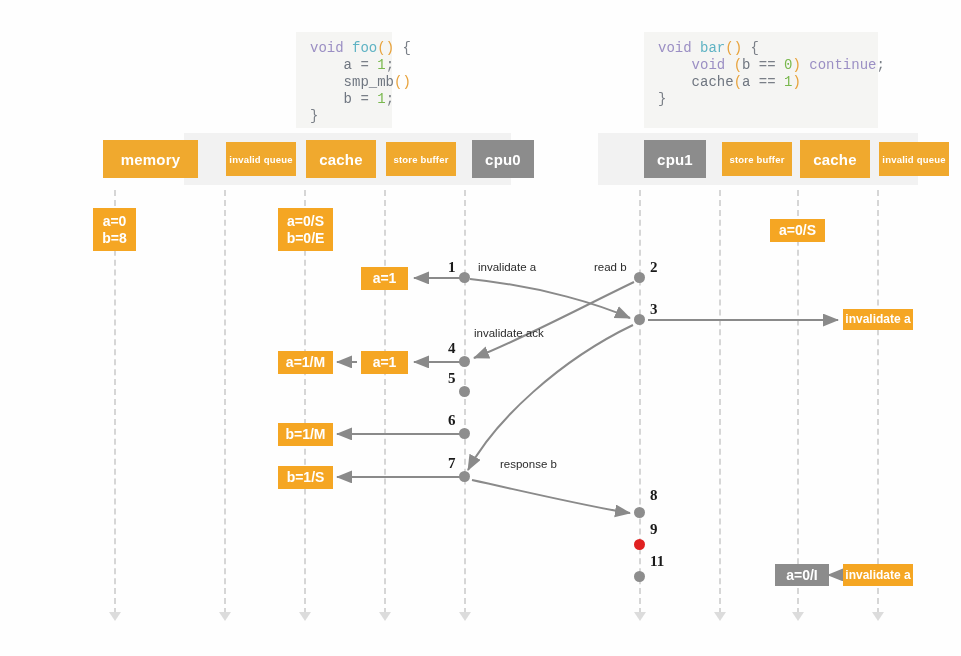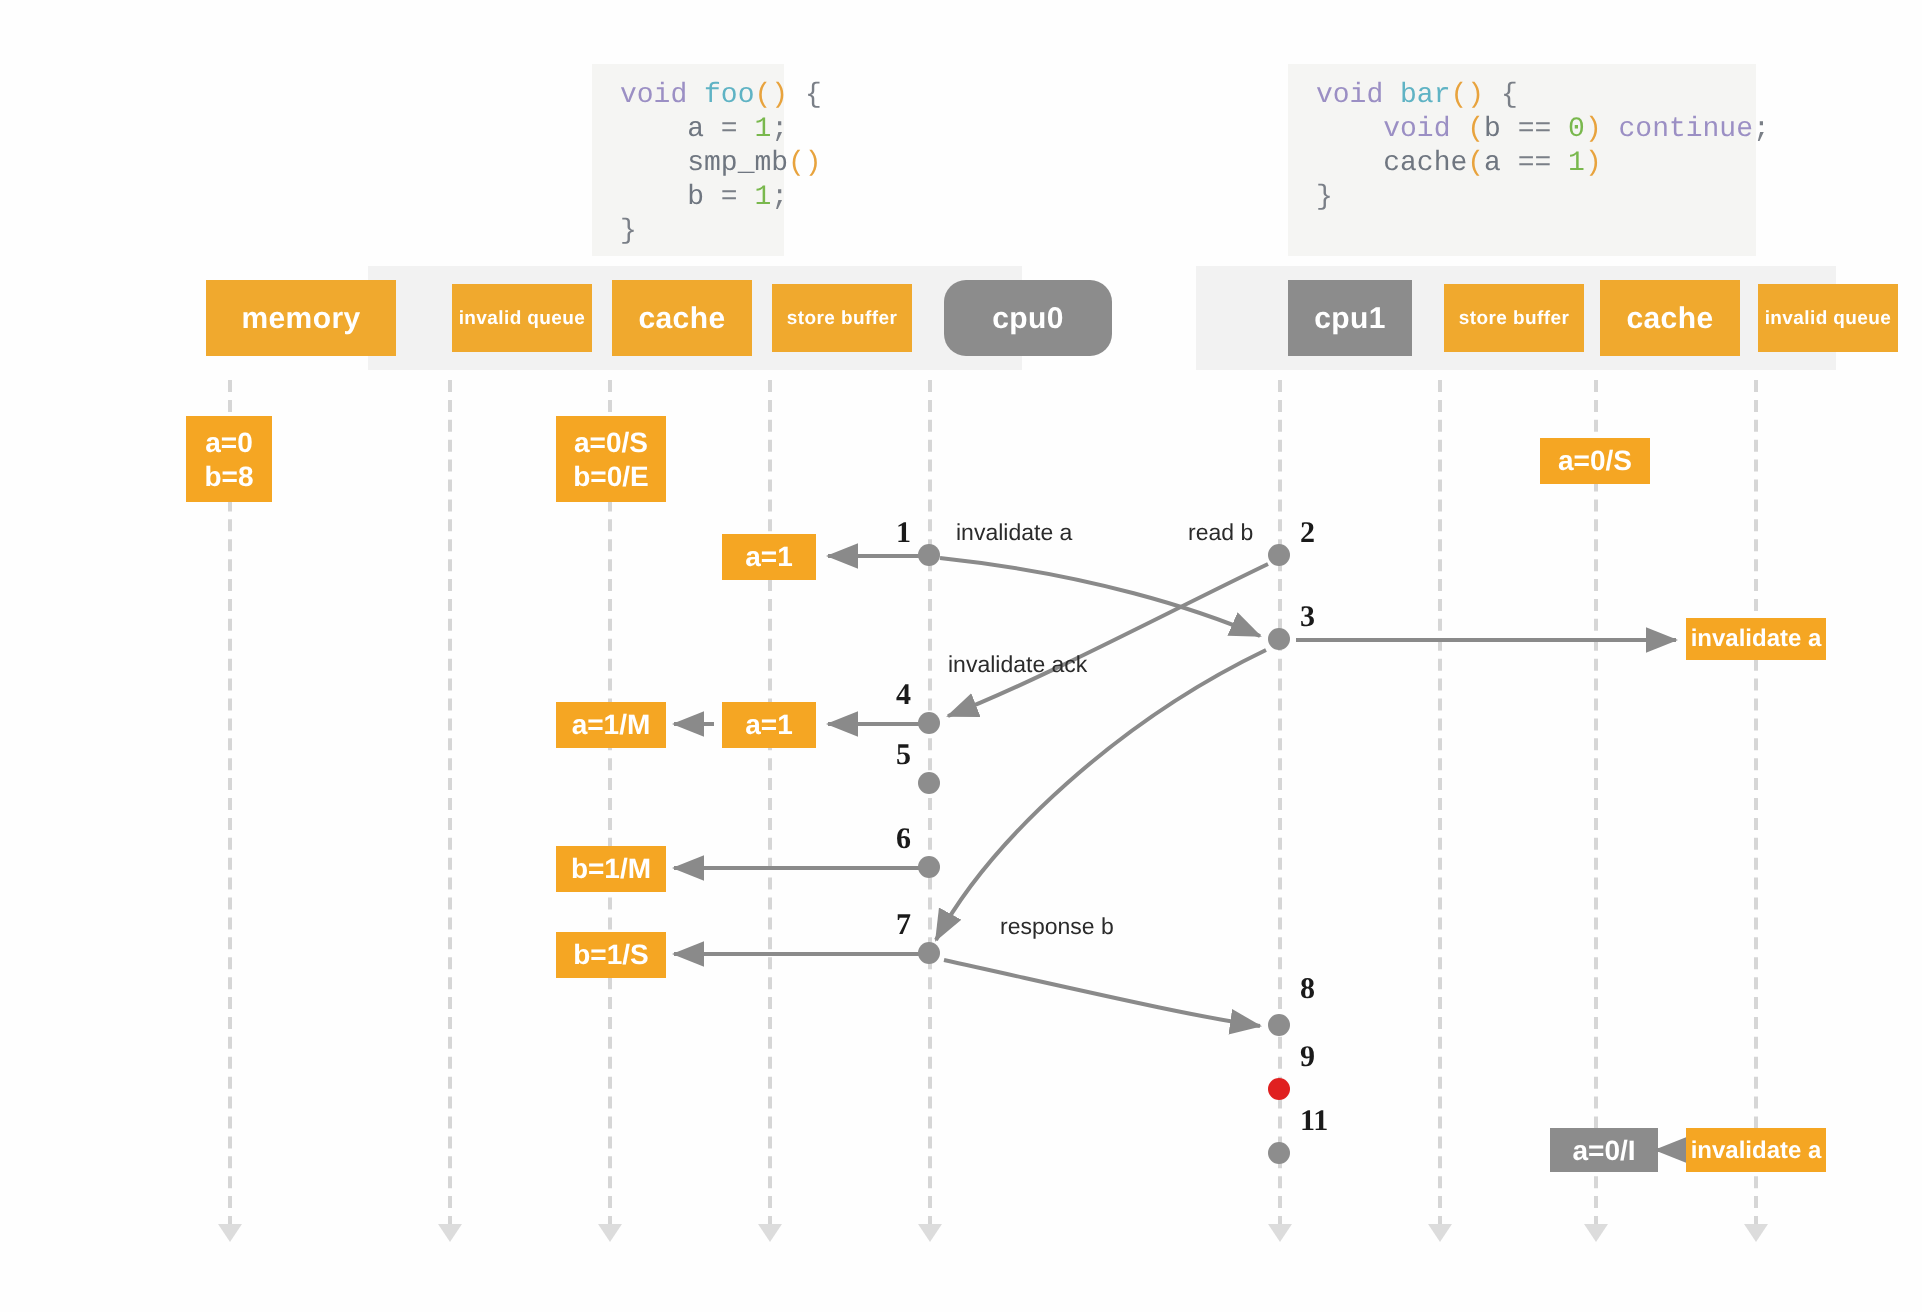--- a/index.html
+++ b/index.html
@@ -116,21 +116,21 @@
   <div class="lifehead" style="left:634px;top:612px;"></div>
   <div class="lifehead" style="left:714px;top:612px;"></div>
   <div class="lifehead" style="left:792px;top:612px;"></div>
   <div class="lifehead" style="left:872px;top:612px;"></div>
 
   <div class="hdr orange" style="left:67px;top:140px;width:95px;height:38px;font-size:15px;">memory</div>
 
   <div class="hdr orange" style="left:190px;top:142px;width:70px;height:34px;font-size:9.5px;">invalid queue</div>
   <div class="hdr orange" style="left:270px;top:140px;width:70px;height:38px;font-size:15px;">cache</div>
   <div class="hdr orange" style="left:350px;top:142px;width:70px;height:34px;font-size:9.5px;">store buffer</div>
-  <div class="hdr gray" style="left:436px;top:140px;width:84px;height:38px;font-size:15px;border-radius:11px;">cpu0</div>
+  <div class="hdr gray" style="left:436px;top:140px;width:62px;height:38px;font-size:15px;">cpu0</div>
 
   <div class="hdr gray" style="left:608px;top:140px;width:62px;height:38px;font-size:15px;">cpu1</div>
   <div class="hdr orange" style="left:686px;top:142px;width:70px;height:34px;font-size:9.5px;">store buffer</div>
   <div class="hdr orange" style="left:764px;top:140px;width:70px;height:38px;font-size:15px;">cache</div>
   <div class="hdr orange" style="left:843px;top:142px;width:70px;height:34px;font-size:9.5px;">invalid queue</div>
 
   <div class="vbox" style="left:93px;top:208px;width:43px;height:43px;"><div>a=0</div><div>b=8</div></div>
 
   <div class="vbox" style="left:278px;top:208px;width:55px;height:43px;"><div>a=0/S</div><div>b=0/E</div></div>
 

